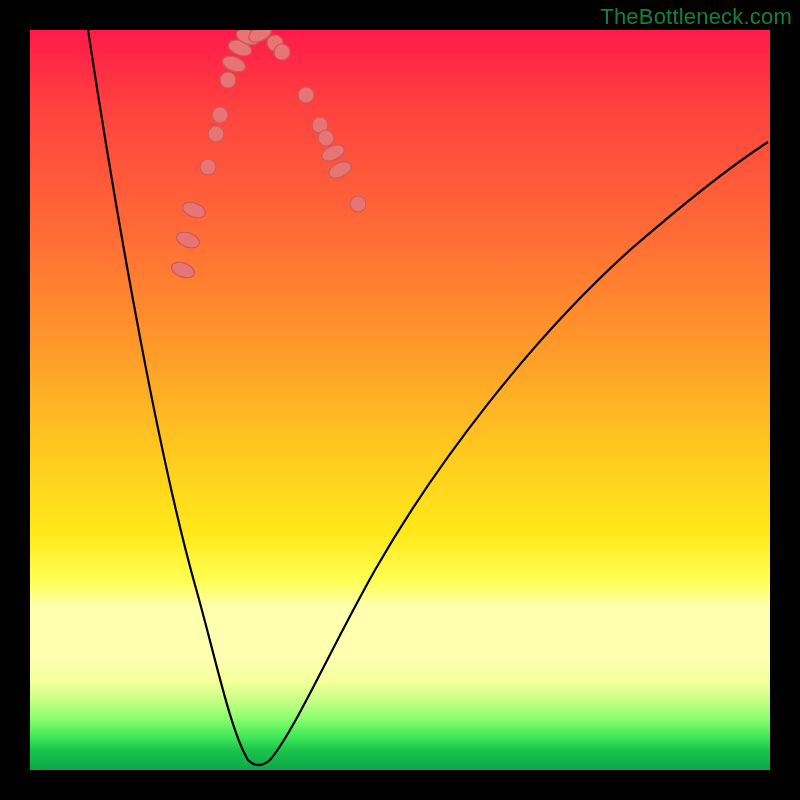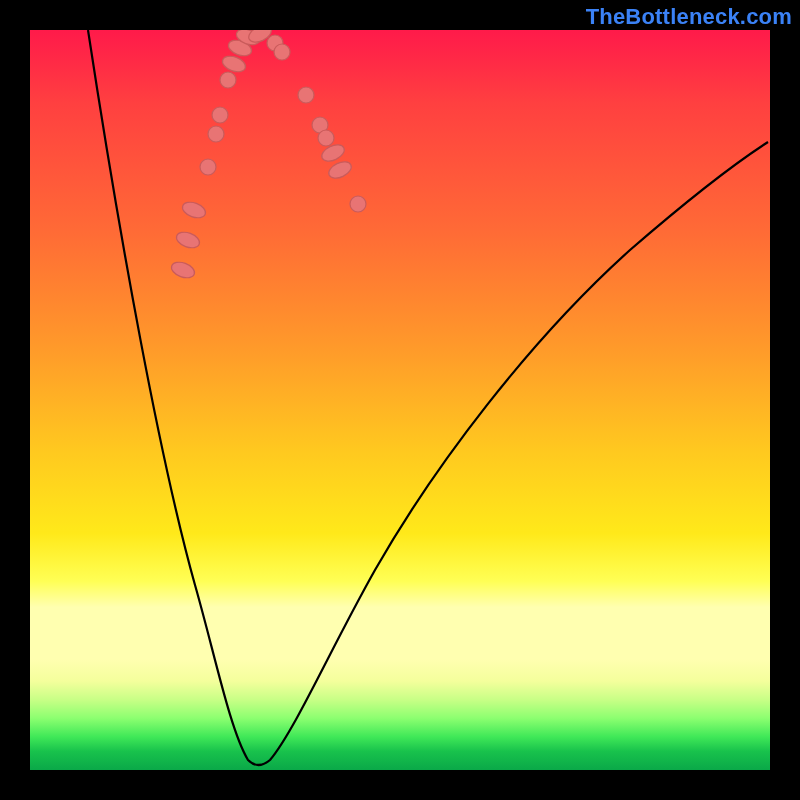--- a/index.html
+++ b/index.html
@@ -42,24 +42,24 @@
       #8cff70 93%,
       #40e858 95.5%,
       #18c24c 97.5%,
       #0aa848 100%
     );
   }
   .watermark {
     position: absolute;
     top: 4px;
     right: 8px;
-    color: #3b82f6;
+    color: #15803d;
     font-size: 22px;
     letter-spacing: 0.2px;
-    font-weight: 700;
+    font-weight: 400;
     user-select: none;
   }
   svg.overlay {
     position: absolute;
     left: 0;
     top: 0;
     width: 740px;
     height: 740px;
   }
   .curve {

